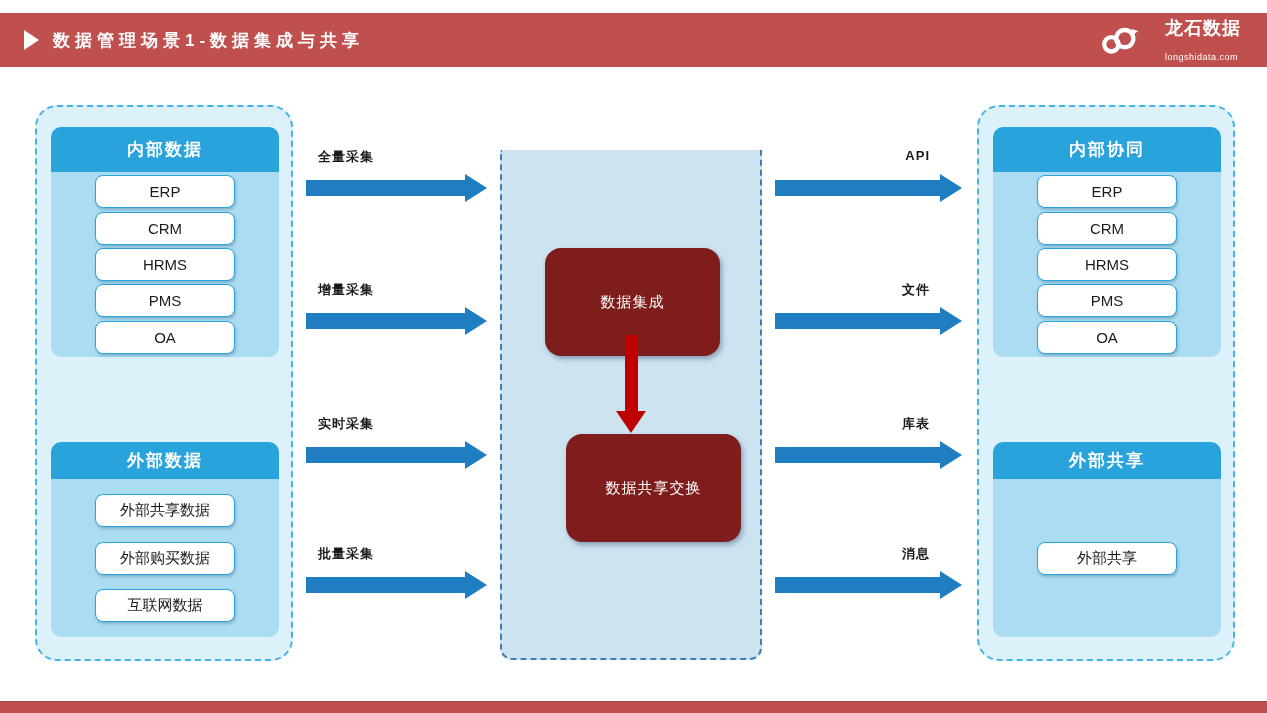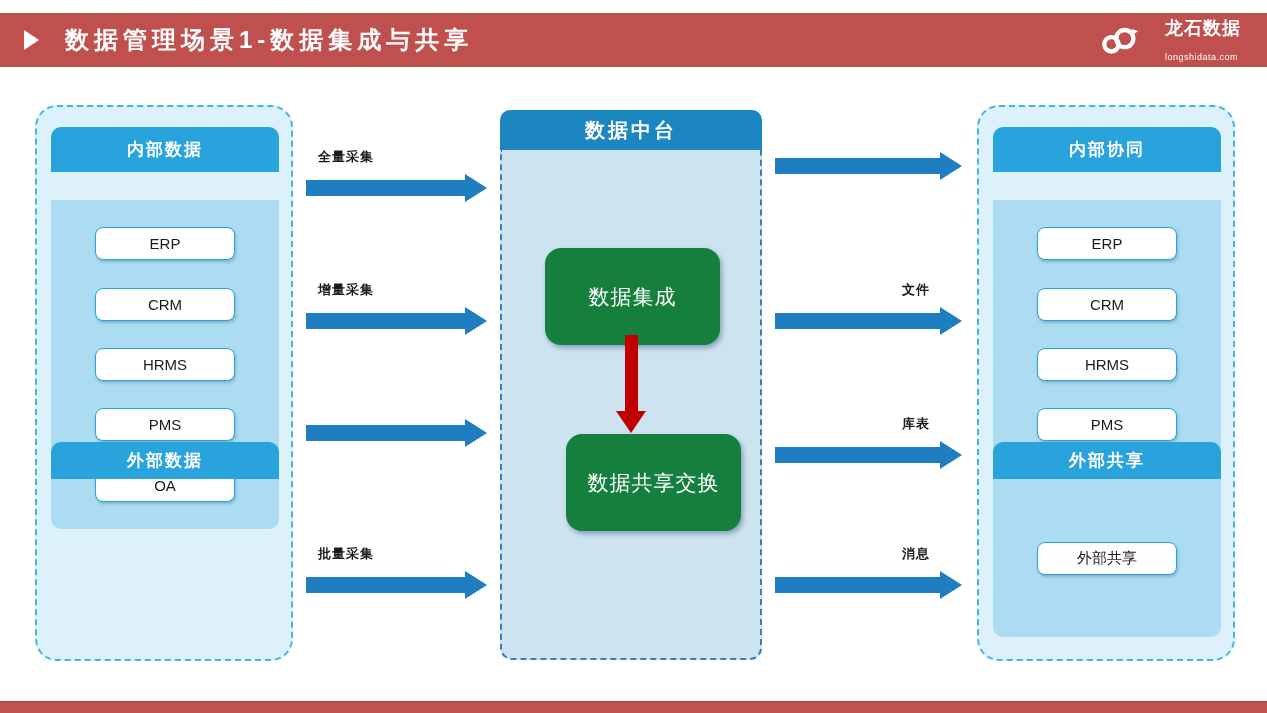--- a/index.html
+++ b/index.html
@@ -13,21 +13,21 @@
     position:absolute;left:0;top:13px;width:100%;height:54px;
     background:#C0504D;display:flex;align-items:center;box-sizing:border-box;
     padding:0 24px;
   }
   .play-tri{
     width:0;height:0;border-left:15px solid #ffffff;
     border-top:10px solid transparent;border-bottom:10px solid transparent;
     margin-right:14px;flex:0 0 auto;
   }
   .page-title{
-    margin:12px;color:#ffffff;font-size:24px;font-weight:bold;letter-spacing:5px;
+    margin:0;color:#ffffff;font-size:17px;font-weight:bold;letter-spacing:5px;
   }
   .logo{
     position:absolute;right:26px;top:50%;transform:translateY(-50%);
     display:flex;align-items:center;gap:24px;color:#ffffff;
   }
   .logo-txt{line-height:1;}
   .logo-name{font-size:18px;font-weight:bold;letter-spacing:1px;}
   .logo-sub{font-size:9px;margin-top:16px;letter-spacing:.5px;}
   
   .bottom-bar{
@@ -46,21 +46,21 @@
   .section-hd{
     height:45px;background:#29A3DC;border-radius:10px 10px 0 0;
     display:flex;align-items:center;justify-content:center;
     color:#ffffff;font-size:17px;font-weight:bold;letter-spacing:2px;
   }
   .section-hd.short{height:37px;}
   .section-bd{
     background:#ABDCF1;border-radius:0 0 10px 10px;
     display:flex;flex-direction:column;align-items:center;justify-content:space-evenly;
   }
-  .sec-internal .section-bd{height:329px;margin-top:28px;}
+  .sec-internal .section-bd{height:185px;}
   .sec-external .section-bd{height:158px;}
   .sec-top{top:20px;}
   .sec-bottom{top:335px;}
   
   .item-box{
     width:140px;height:33px;background:#ffffff;border:1.5px solid #29A3DC;
     border-radius:8px;box-sizing:border-box;
     display:flex;align-items:center;justify-content:center;
     font-size:15px;color:#1a1a1a;box-shadow:1px 2px 3px rgba(0,60,100,.25);
   }
@@ -70,23 +70,23 @@
     position:absolute;left:0;top:0;width:100%;height:40px;background:#1B86C0;
     border-radius:10px 10px 0 0;display:flex;align-items:center;justify-content:center;
     color:#ffffff;font-size:20px;font-weight:bold;letter-spacing:3px;z-index:2;
   }
   .center-bd{
     position:absolute;left:0;top:40px;width:100%;height:510px;box-sizing:border-box;
     background:#CDE3F0;border:2px dashed #3D7EB3;border-top:none;
     border-radius:0 0 12px 12px;
   }
   .center-node{
-    position:absolute;left:43px;width:175px;height:97px;background:#15803d;
+    position:absolute;left:43px;width:175px;height:108px;background:#7f1d1d;
     border-radius:16px;display:flex;align-items:center;justify-content:center;
-    color:#ffffff;font-size:21px;letter-spacing:1px;
+    color:#ffffff;font-size:15px;letter-spacing:1px;
     box-shadow:2px 3px 5px rgba(0,40,80,.35);
   }
   .node-1{top:98px;}
   .node-2{top:284px;margin-left:21px;}
   .red-arrow{
     position:absolute;left:0;top:185px;width:100%;height:100px;
     display:flex;flex-direction:column;align-items:center;
   }
   .red-shaft{width:13px;height:76px;background:#C00000;}
   .red-head{
@@ -132,25 +132,29 @@
     <div class="section-bd">
       <div class="item-box">ERP</div>
       <div class="item-box">CRM</div>
       <div class="item-box">HRMS</div>
       <div class="item-box">PMS</div>
       <div class="item-box">OA</div>
     </div>
   </div>
   <div class="section sec-bottom sec-external">
     <div class="section-hd short">外部数据</div>
+    <div class="section-bd">
+      <div class="item-box">外部共享数据</div>
+      <div class="item-box">外部购买数据</div>
+      <div class="item-box">互联网数据</div>
+    </div>
   </div>
 </div>
 
 <div class="center-panel">
-  <div class="center-hd">数据中台</div>
   <div class="center-bd">
     <div class="center-node node-1">数据集成</div>
     <div class="red-arrow">
       <div class="red-shaft"></div>
       <div class="red-head"></div>
     </div>
     <div class="center-node node-2">数据共享交换</div>
   </div>
 </div>
 
@@ -181,34 +185,36 @@
     </div>
 </div>
 <div class="harrow" style="left:306px;top:281px;width:181px">
   <div class="harrow-label">增量采集</div>
   <div class="harrow-shape">
       <div class="harrow-shaft"></div>
       <div class="harrow-head"></div>
     </div>
 </div>
 <div class="harrow" style="left:306px;top:415px;width:181px">
+  <div class="harrow-label">实时采集</div>
   <div class="harrow-shape">
       <div class="harrow-shaft"></div>
       <div class="harrow-head"></div>
     </div>
 </div>
 <div class="harrow" style="left:306px;top:545px;width:181px">
   <div class="harrow-label">批量采集</div>
   <div class="harrow-shape">
       <div class="harrow-shaft"></div>
       <div class="harrow-head"></div>
     </div>
 </div>
 
 <div class="harrow right-side" style="left:775px;top:148px;width:187px">
+  <div class="harrow-label">API</div>
   <div class="harrow-shape">
       <div class="harrow-shaft"></div>
       <div class="harrow-head"></div>
     </div>
 </div>
 <div class="harrow right-side" style="left:775px;top:281px;width:187px">
   <div class="harrow-label">文件</div>
   <div class="harrow-shape">
       <div class="harrow-shaft"></div>
       <div class="harrow-head"></div>

